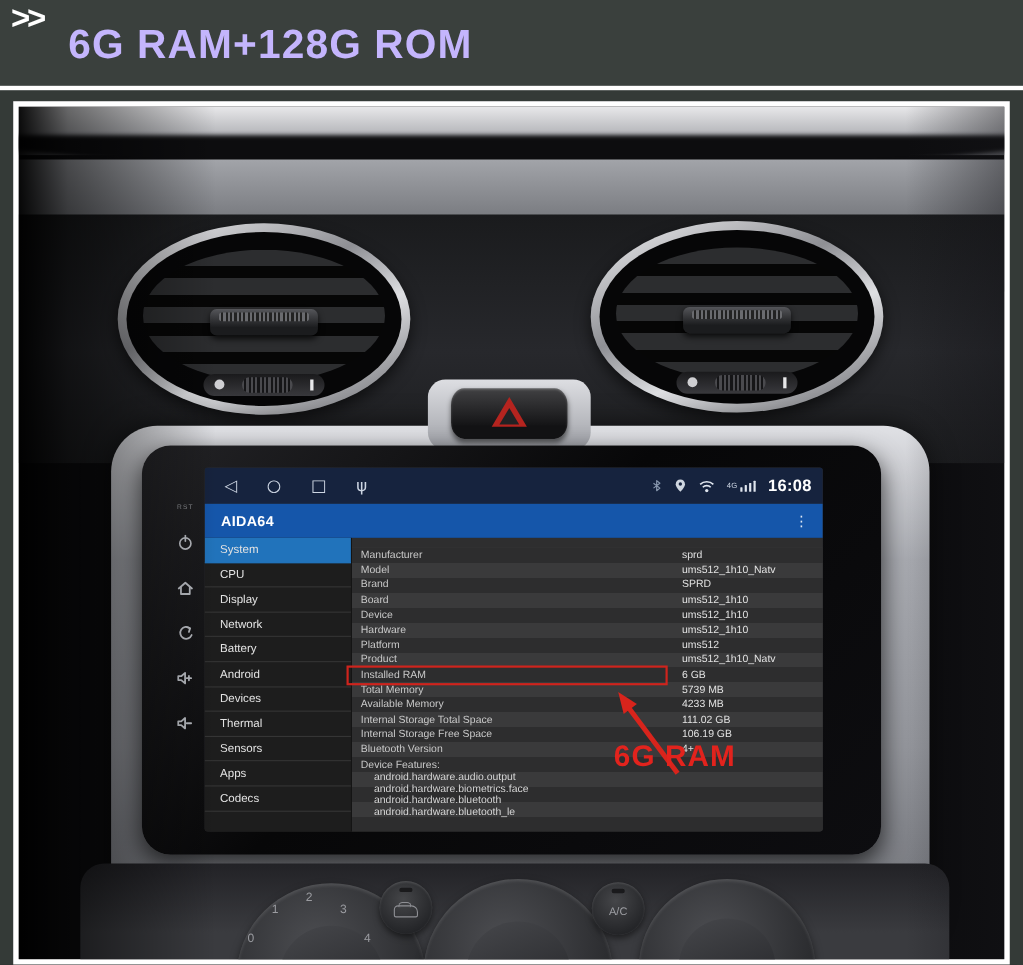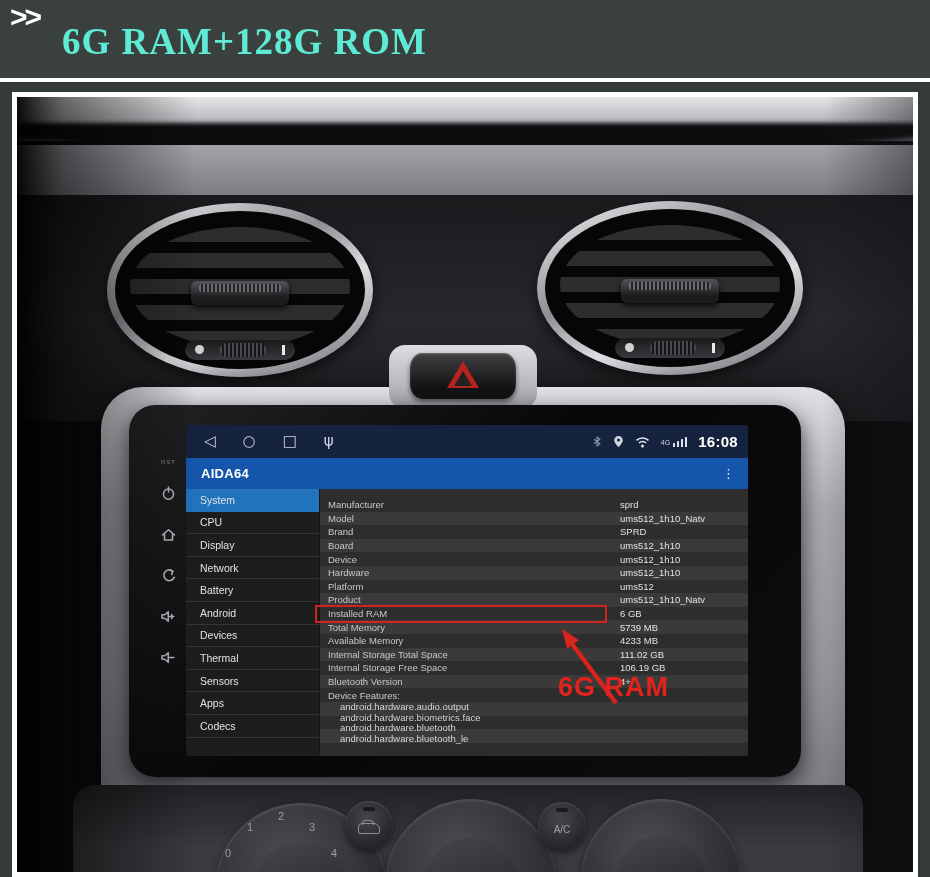--- a/index.html
+++ b/index.html
@@ -1,21 +1,21 @@
 <!DOCTYPE html>
 <html><head>
 <meta charset="utf-8">
 <style>
   html,body{margin:0;padding:0;background:#343a37;width:930px;height:877px;overflow:hidden;
     font-family:"Liberation Sans","DejaVu Sans",sans-serif;}
   
   #page{position:relative;width:930px;height:877px;background:#343a37;}
   .hdr{position:absolute;left:0;top:0;width:930px;height:78px;background:#3a403d;}
   .hdr .chev{position:absolute;left:10px;top:0px;color:#fff;font-size:30px;font-weight:bold;letter-spacing:-3px;}
-  .hdr .title{position:absolute;left:62px;top:20px;color:#5eead4;font-size:37px;font-weight:bold;letter-spacing:1px;font-family:Liberation Serif, serif;}
+  .hdr .title{position:absolute;left:62px;top:20px;color:#c4b5fd;font-size:37px;font-weight:bold;letter-spacing:1px;}
   .hdr-line{position:absolute;left:0;top:78px;width:930px;height:4px;background:#fff;}
   
   .frame{position:absolute;left:12px;top:92px;width:906px;height:785px;border:5px solid #fff;box-sizing:border-box;background:#0c0c0e;overflow:hidden;}
   .scene{position:absolute;left:0;top:0;width:896px;height:775px;overflow:hidden;}
   .windshield{position:absolute;left:0;top:0;width:896px;height:44px;background:linear-gradient(180deg,#e8e8ea,#b6b7bb 55%,#6f7075);}
   .cowl{position:absolute;left:-40px;top:26px;width:980px;height:30px;background:#0d0d0f;border-radius:0 0 45% 45%/0 0 90% 90%;filter:blur(2px);}
   .dashtop{position:absolute;left:0;top:48px;width:896px;height:120px;background:linear-gradient(180deg,#a2a4a9,#6a6c71 60%,#46484c);}
   .ventpanel{position:absolute;left:0;top:98px;width:896px;height:226px;background:linear-gradient(180deg,#1a1b1d,#27282c 55%,#1c1d1f);}
   
   .vent{position:absolute;width:266px;height:174px;border-radius:50%;padding:8px;box-sizing:border-box;

